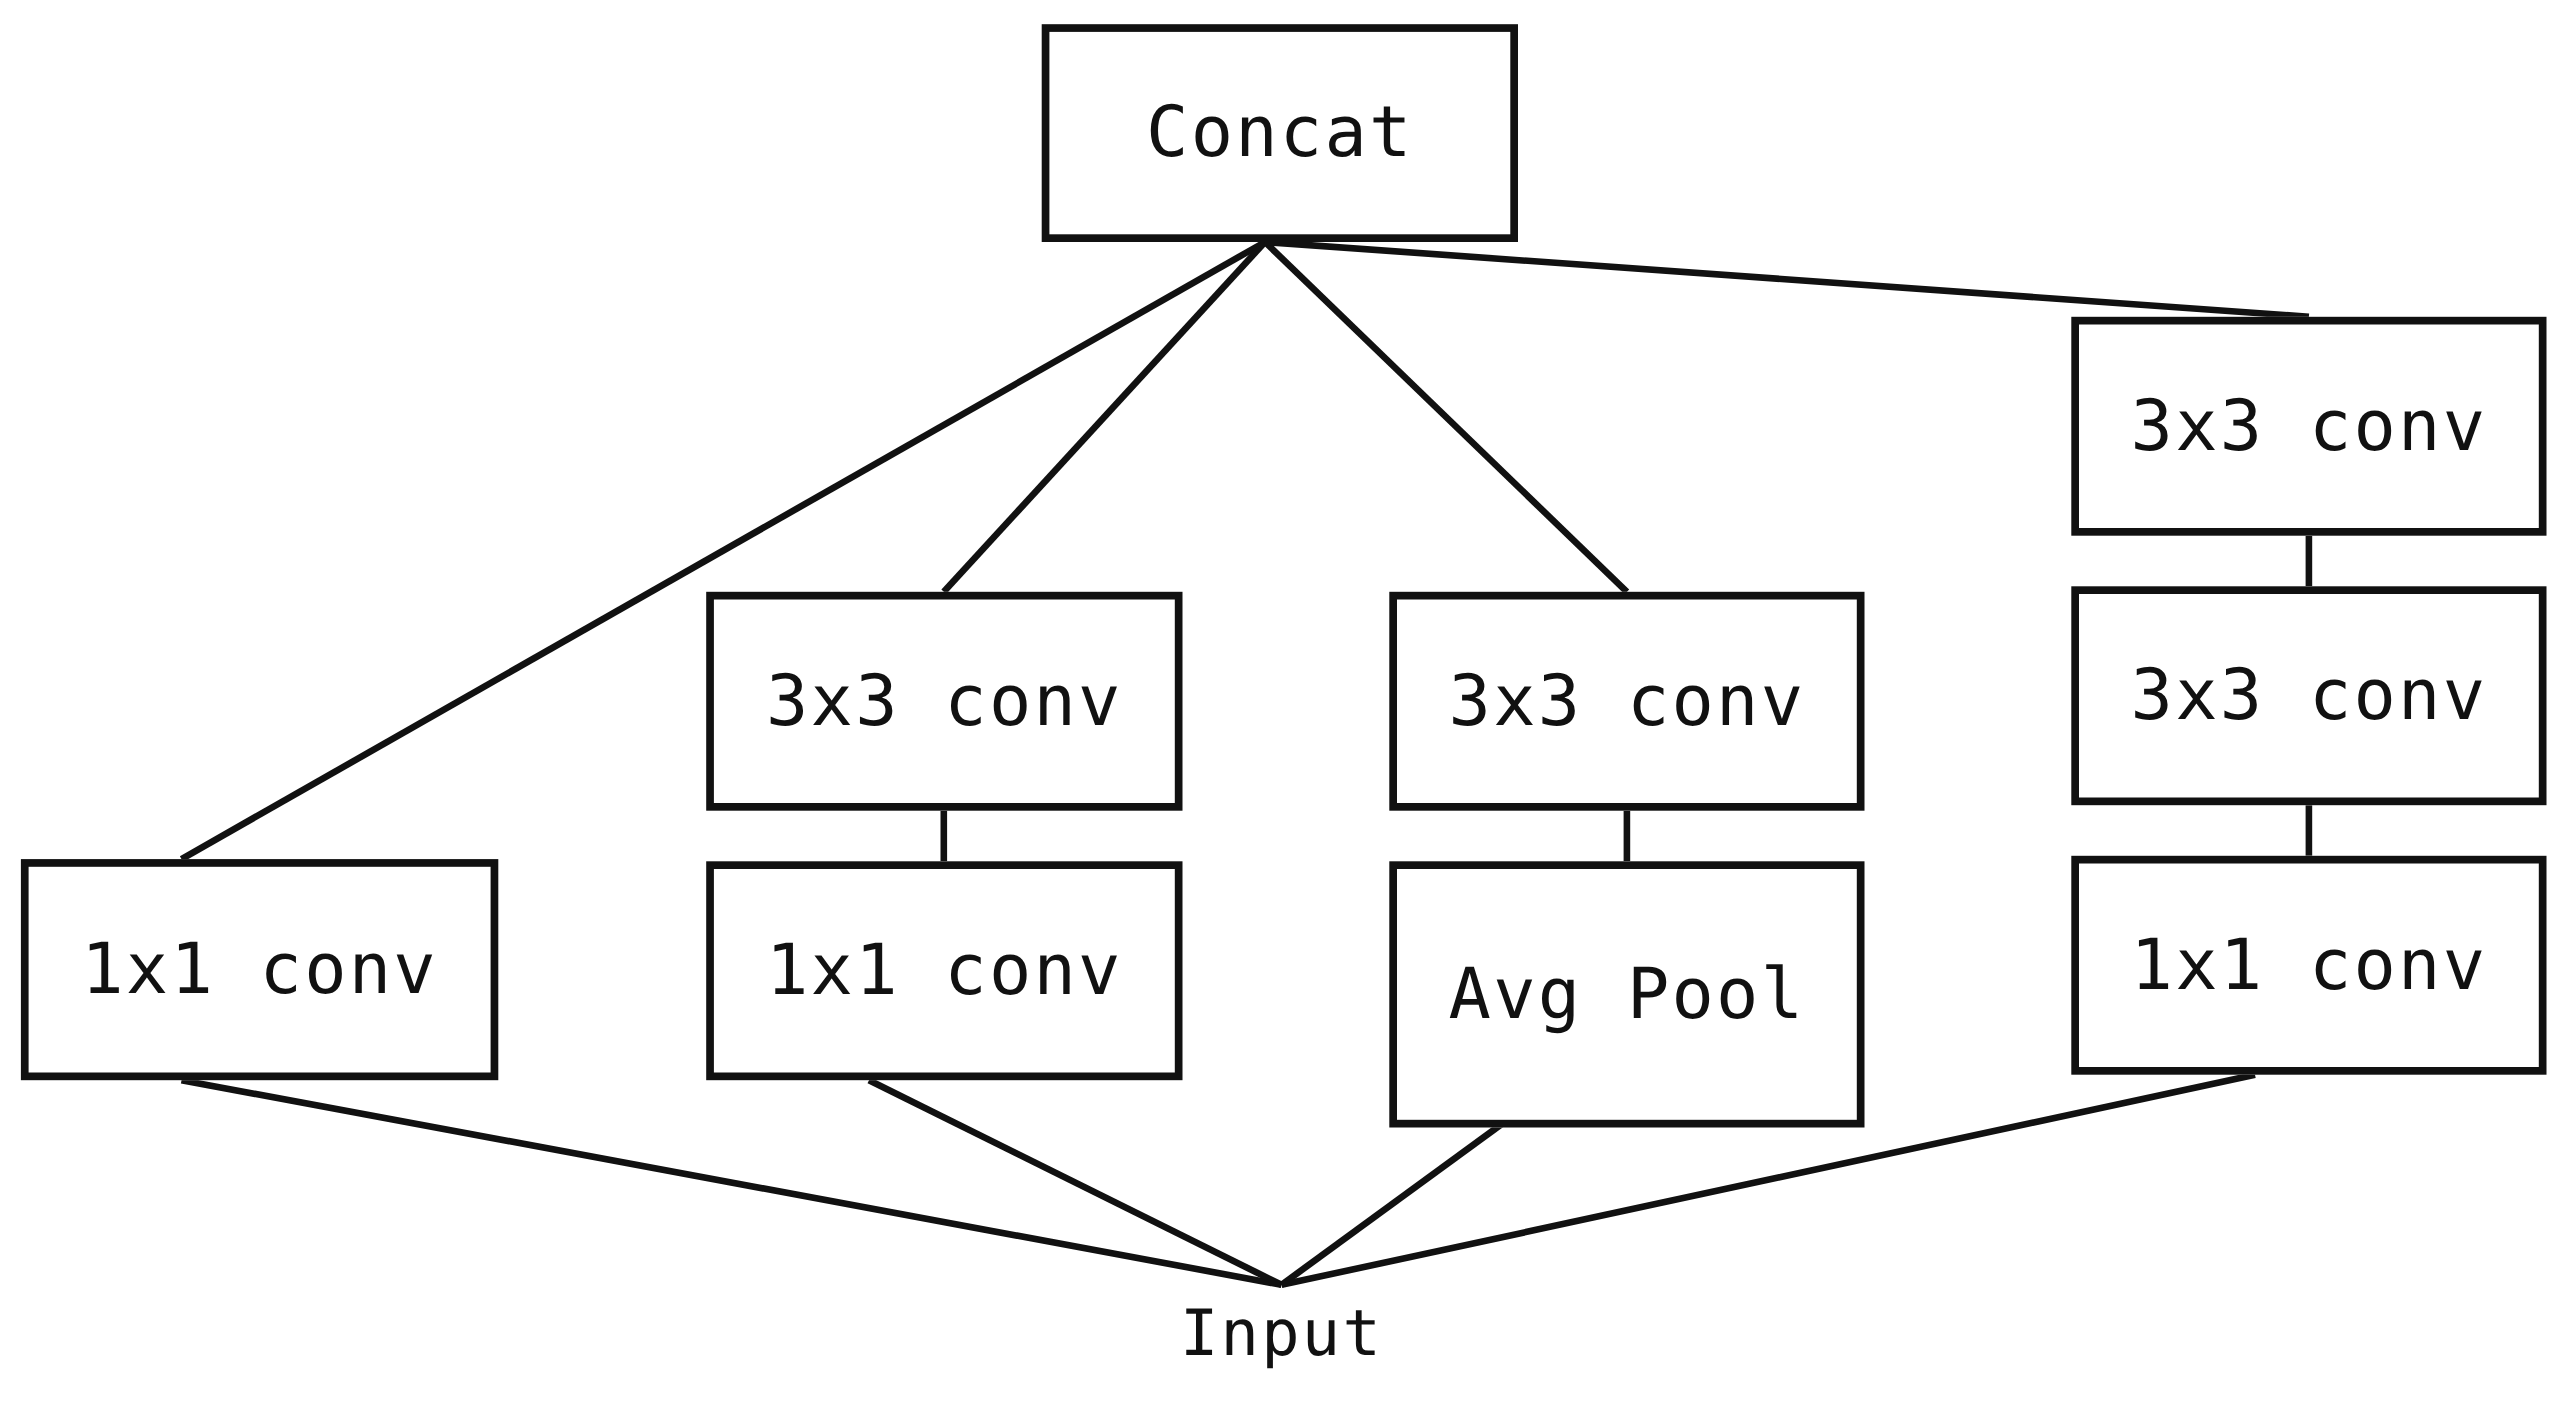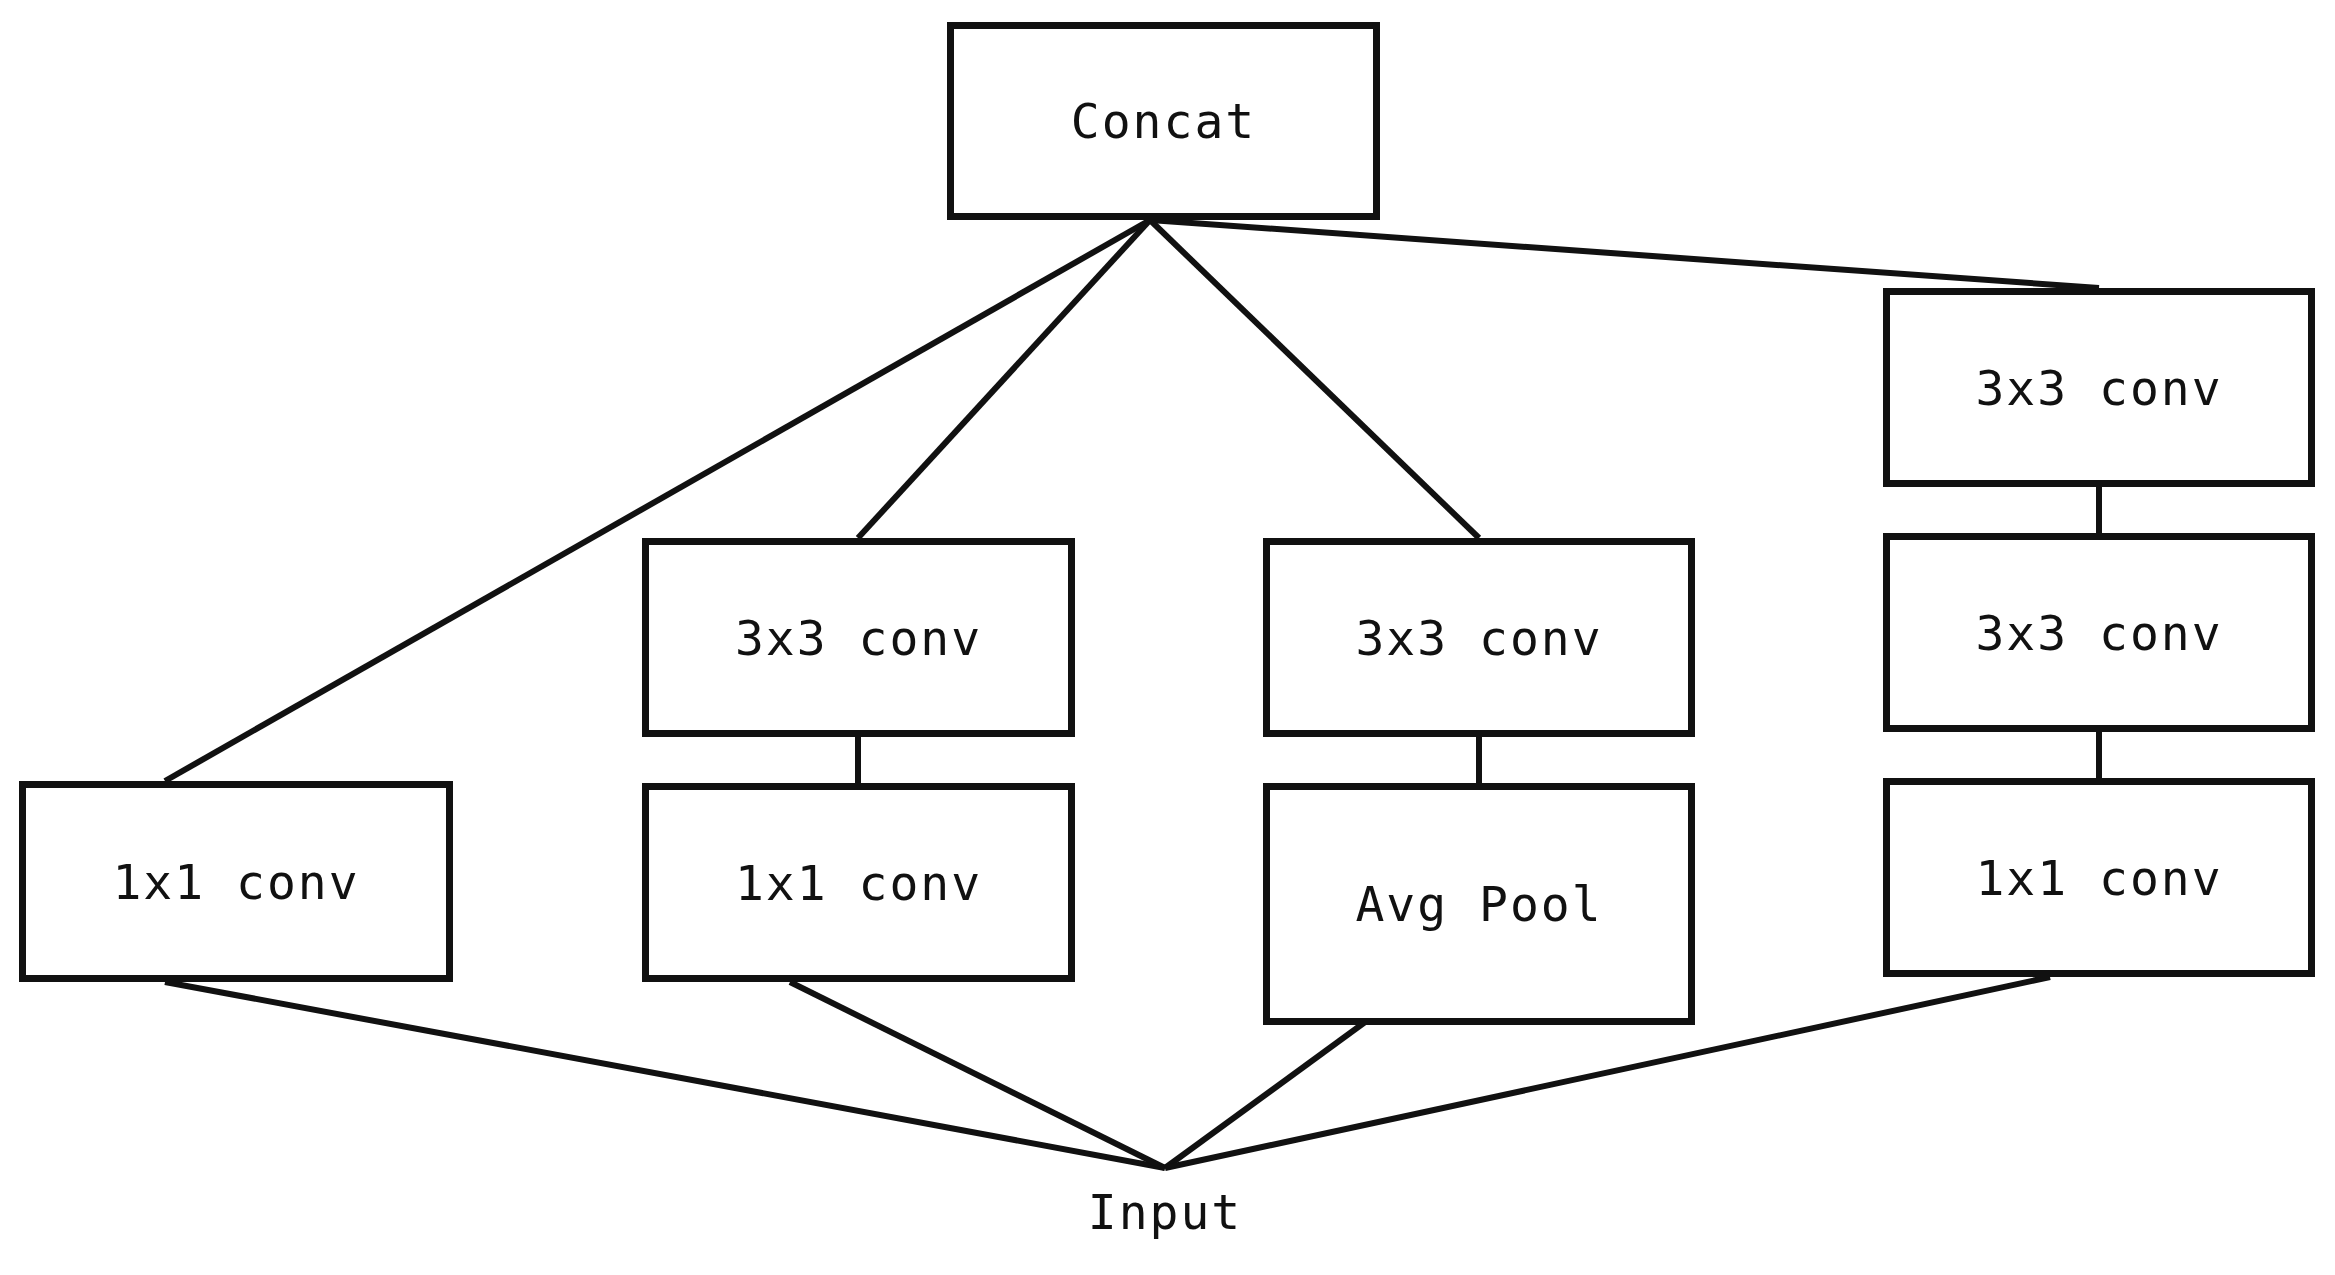--- a/index.html
+++ b/index.html
@@ -26,34 +26,34 @@
   .node {
     position: absolute;
     box-sizing: border-box;
     background: #ffffff;
     border: 7px solid #111111;
     display: flex;
     align-items: center;
     justify-content: center;
     color: #111111;
     font-family: "DejaVu Sans Mono", "Liberation Mono", monospace;
-    font-size: 48px;
+    font-size: 64px;
     letter-spacing: 2px;
     white-space: nowrap;
     z-index: 5;
   }
   .node-label {
     display: block;
     line-height: 1;
   }
   .input-label {
     position: absolute;
     color: #111111;
     font-family: "DejaVu Sans Mono", "Liberation Mono", monospace;
-    font-size: 48px;
+    font-size: 58px;
     letter-spacing: 2px;
     white-space: nowrap;
     transform: translate(-50%, -50%);
     z-index: 5;
   }
 </style>
 </head>
 <body>
 
 <div id="canvas" style="background: rgb(255, 255, 255);">

